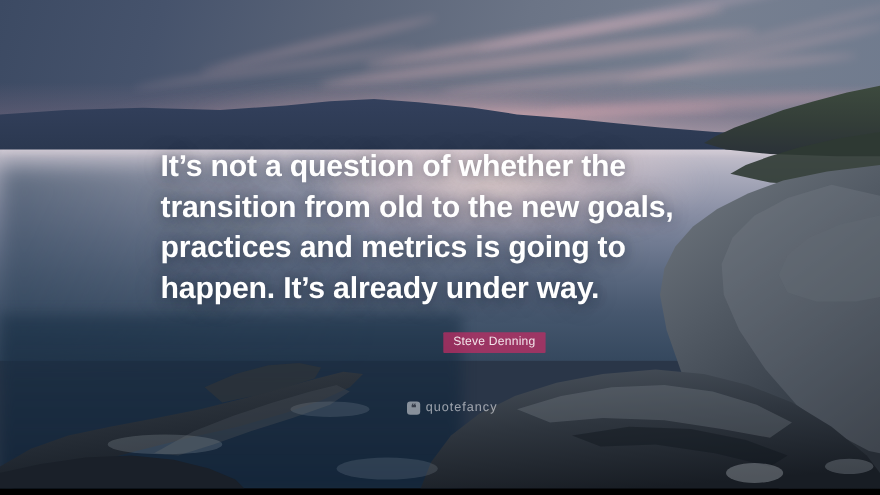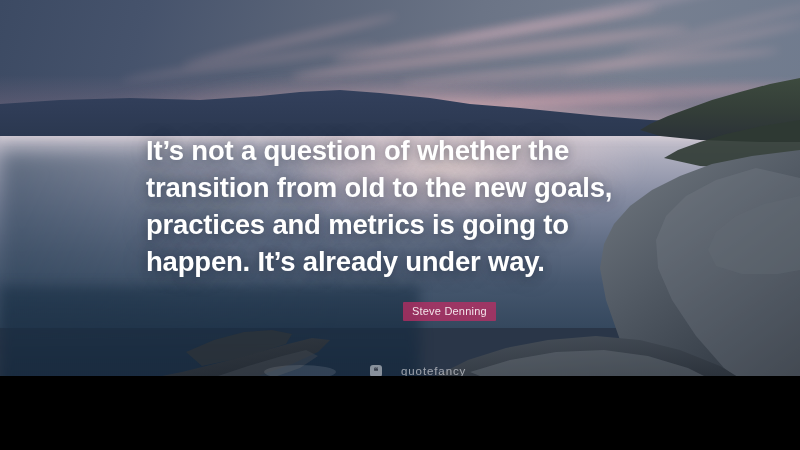--- a/index.html
+++ b/index.html
@@ -1,21 +1,21 @@
 <!DOCTYPE html>
 <html><head>
 <meta charset="utf-8">
 <title>Quote Image</title>
 <style>
   html,body{margin:0;padding:0;background:#000;}
   body{font-family:"Liberation Sans",sans-serif;}
 
   .stage{
     position:relative;
-    width:800px;height:376px;
+    width:800px;height:444px;
     overflow:hidden;
     background:#2a3648;
   }
 
   
   .sky{
     position:absolute;left:0;top:0;width:800px;height:136px;
     background:
       linear-gradient(to bottom,
         rgba(52,66,92,0.00) 0%,
@@ -144,21 +144,21 @@
     opacity:.62;
   }
   .wm-badge{
     width:12px;height:12px;border-radius:3px;
     background:rgba(235,235,238,.85);
     display:flex;align-items:center;justify-content:center;
     font-size:9px;line-height:1;color:#4a4a52;font-weight:700;
     font-family:"Liberation Serif",serif;
   }
   .wm-text{
-    color:#e8e8ec;font-size:11.5px;letter-spacing:.9px;font-weight:400;margin-left:14px;
+    color:#e8e8ec;font-size:11.5px;letter-spacing:.9px;font-weight:400;
   }
 </style>
 </head>
 <body>
 
 <div class="stage">
 
   <div class="sky"></div>
   <div class="sky-glow"></div>
   <div class="sky-glow2"></div>

